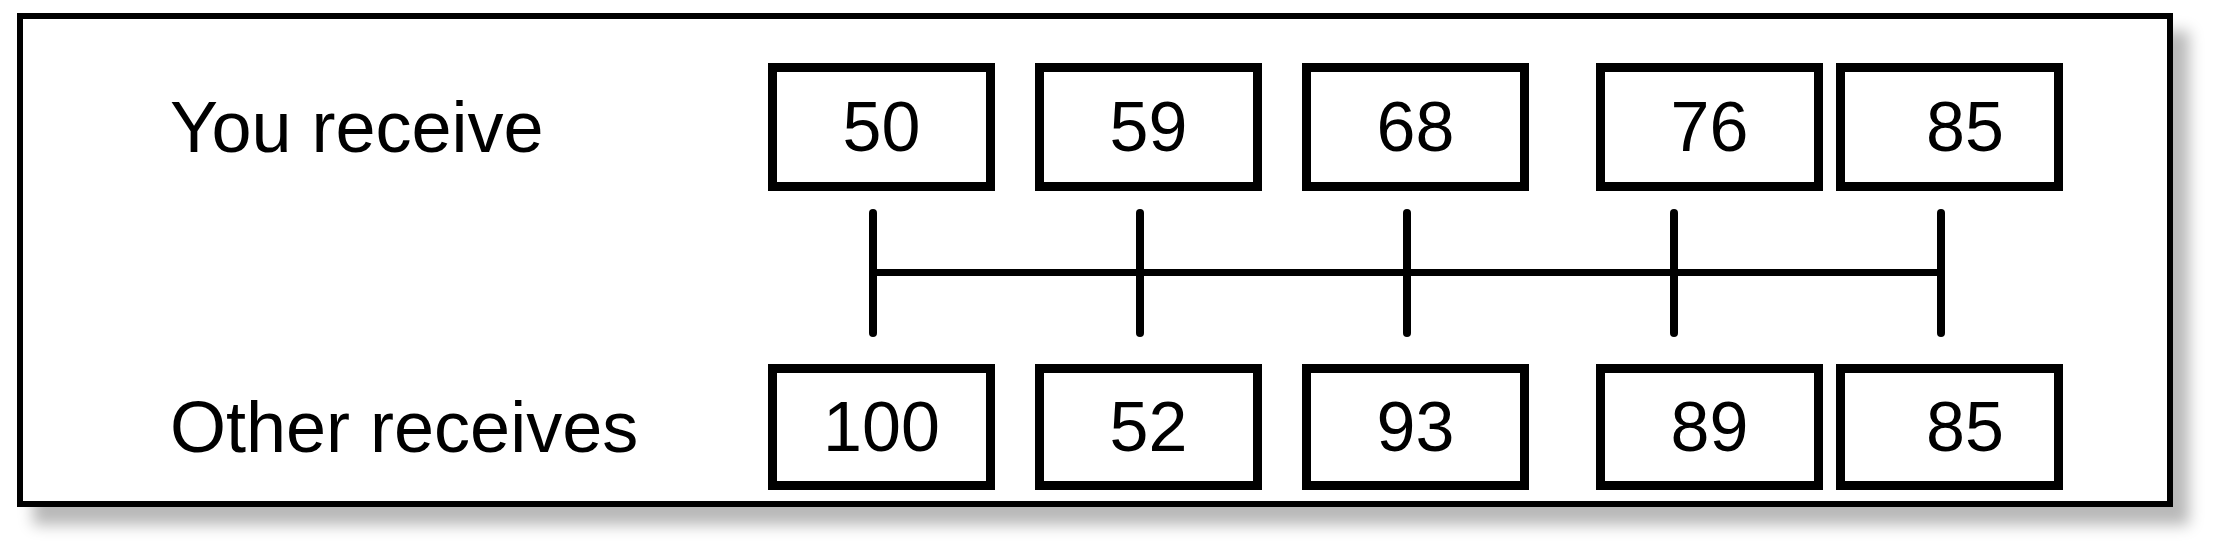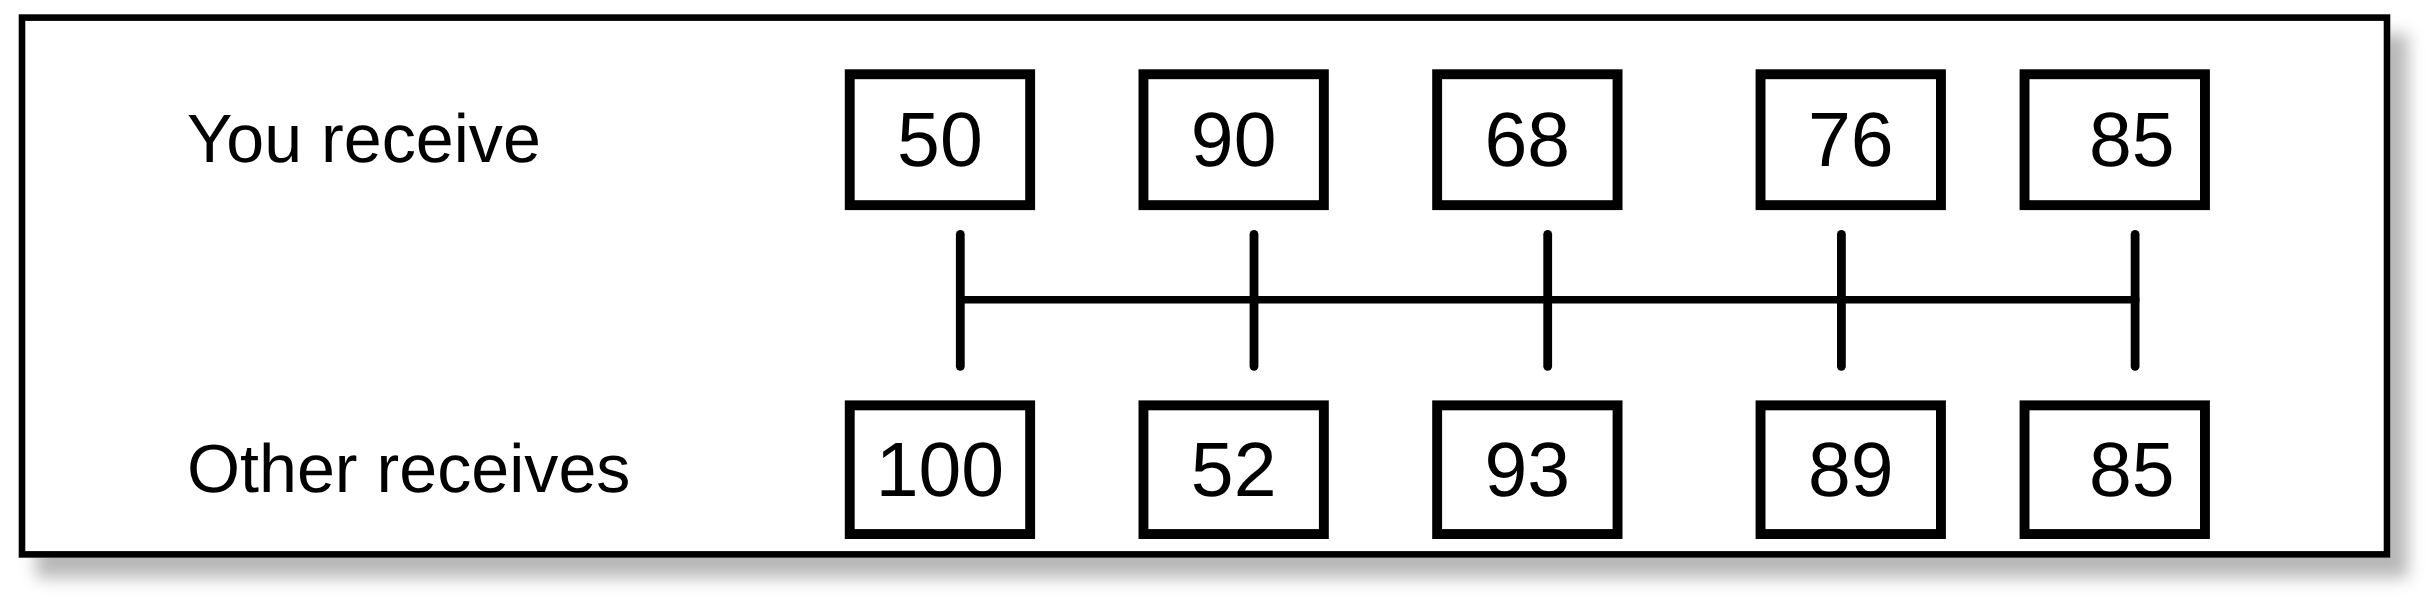--- a/index.html
+++ b/index.html
@@ -24,29 +24,29 @@
     box-sizing: border-box;
     border: 6px solid #000000;
     background: #ffffff;
     box-shadow: 16px 18px 14px rgba(0, 0, 0, 0.28);
   }
   .row-label {
     position: absolute;
     left: 147px;
     display: flex;
     align-items: center;
-    font-size: 62px;
+    font-size: 72px;
     line-height: 1;
     white-space: nowrap;
   }
   .row-label.top    { top: 44px;  height: 128px; }
   .row-label.bottom { top: 345px; height: 126px; justify-content: flex-end; }
   .vbox {
     position: absolute;
-    width: 173px;
+    width: 227px;
     box-sizing: border-box;
     border: 9px solid #000000;
     background: #ffffff;
     display: flex;
     align-items: center;
     justify-content: center;
     font-size: 70px;
     line-height: 1;
   }
   .row1 { top: 44px;  height: 128px; }
@@ -86,21 +86,21 @@
 
   <div class="row-label top">
     <span>You receive</span>
   </div>
 
   <div class="row-label bottom">
     <span>Other receives</span>
   </div>
 
   <div class="vbox row1 c0">50</div>
-  <div class="vbox row1 c1">90</div>
+  <div class="vbox row1 c1">59</div>
   <div class="vbox row1 c2">68</div>
   <div class="vbox row1 c3">76</div>
   <div class="vbox row1 c4">85</div>
 
   <div class="vbox row2 c0">100</div>
   <div class="vbox row2 c1">52</div>
   <div class="vbox row2 c2">93</div>
   <div class="vbox row2 c3">89</div>
   <div class="vbox row2 c4">85</div>
 

